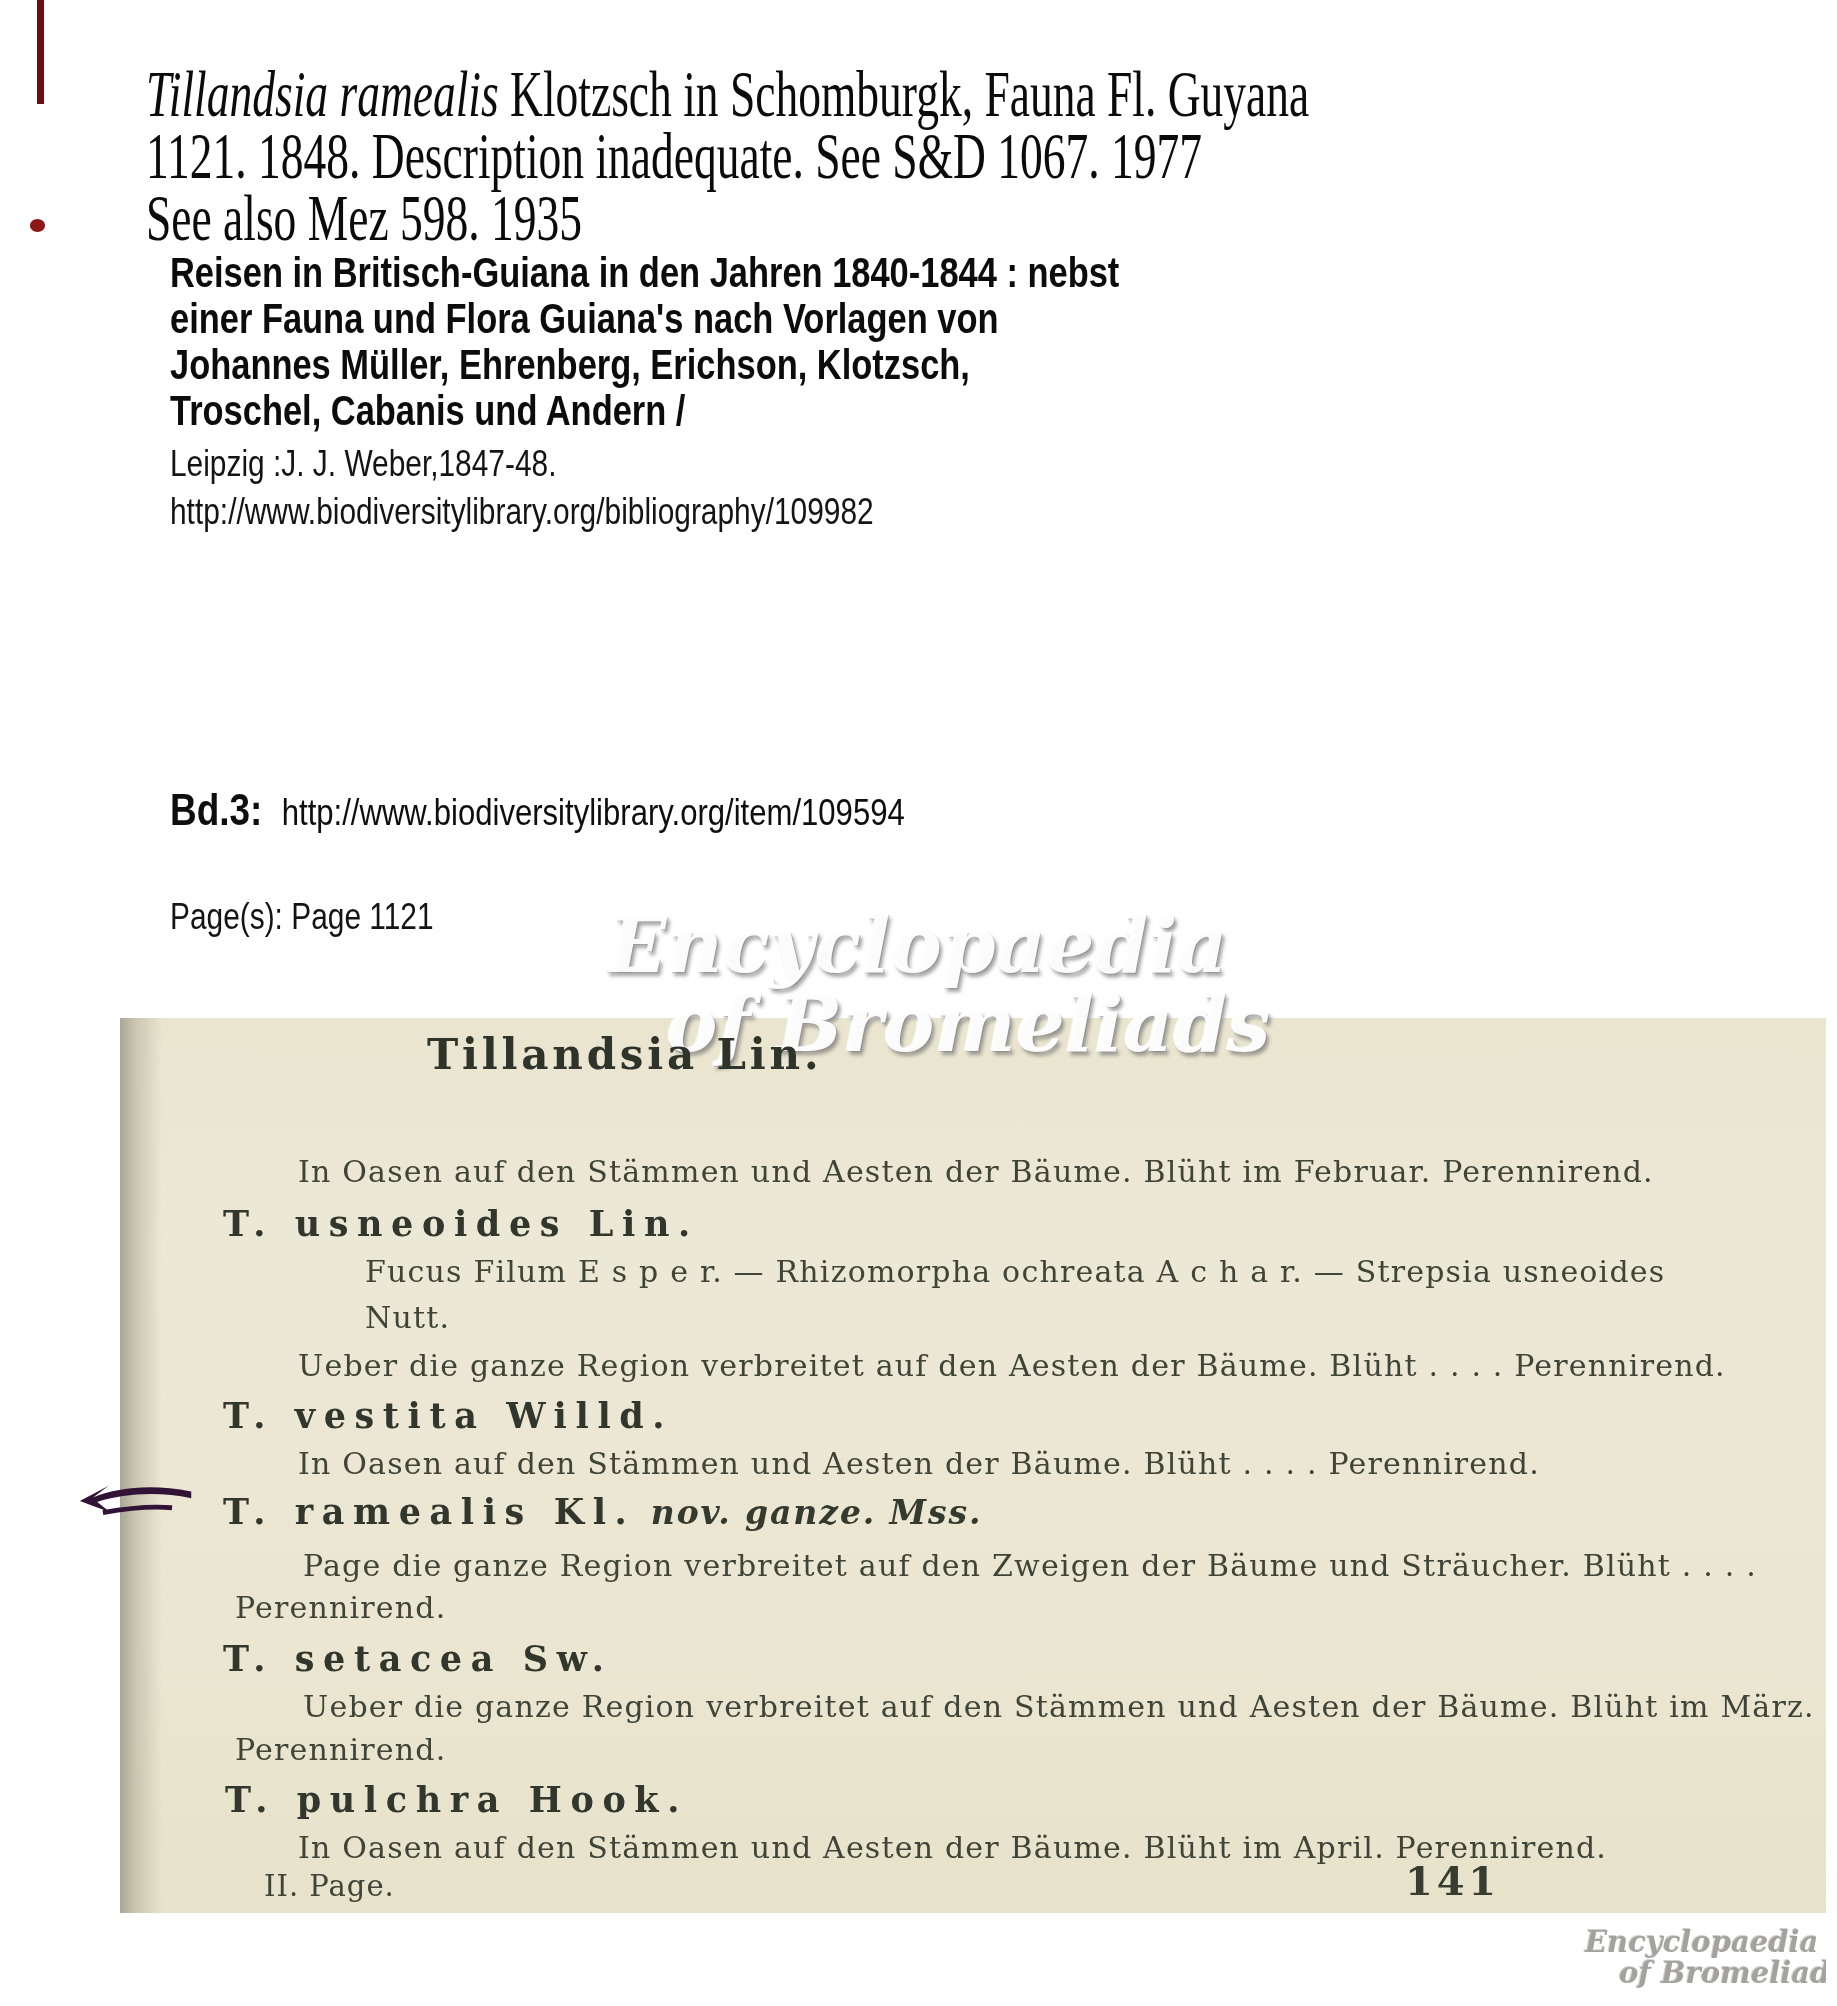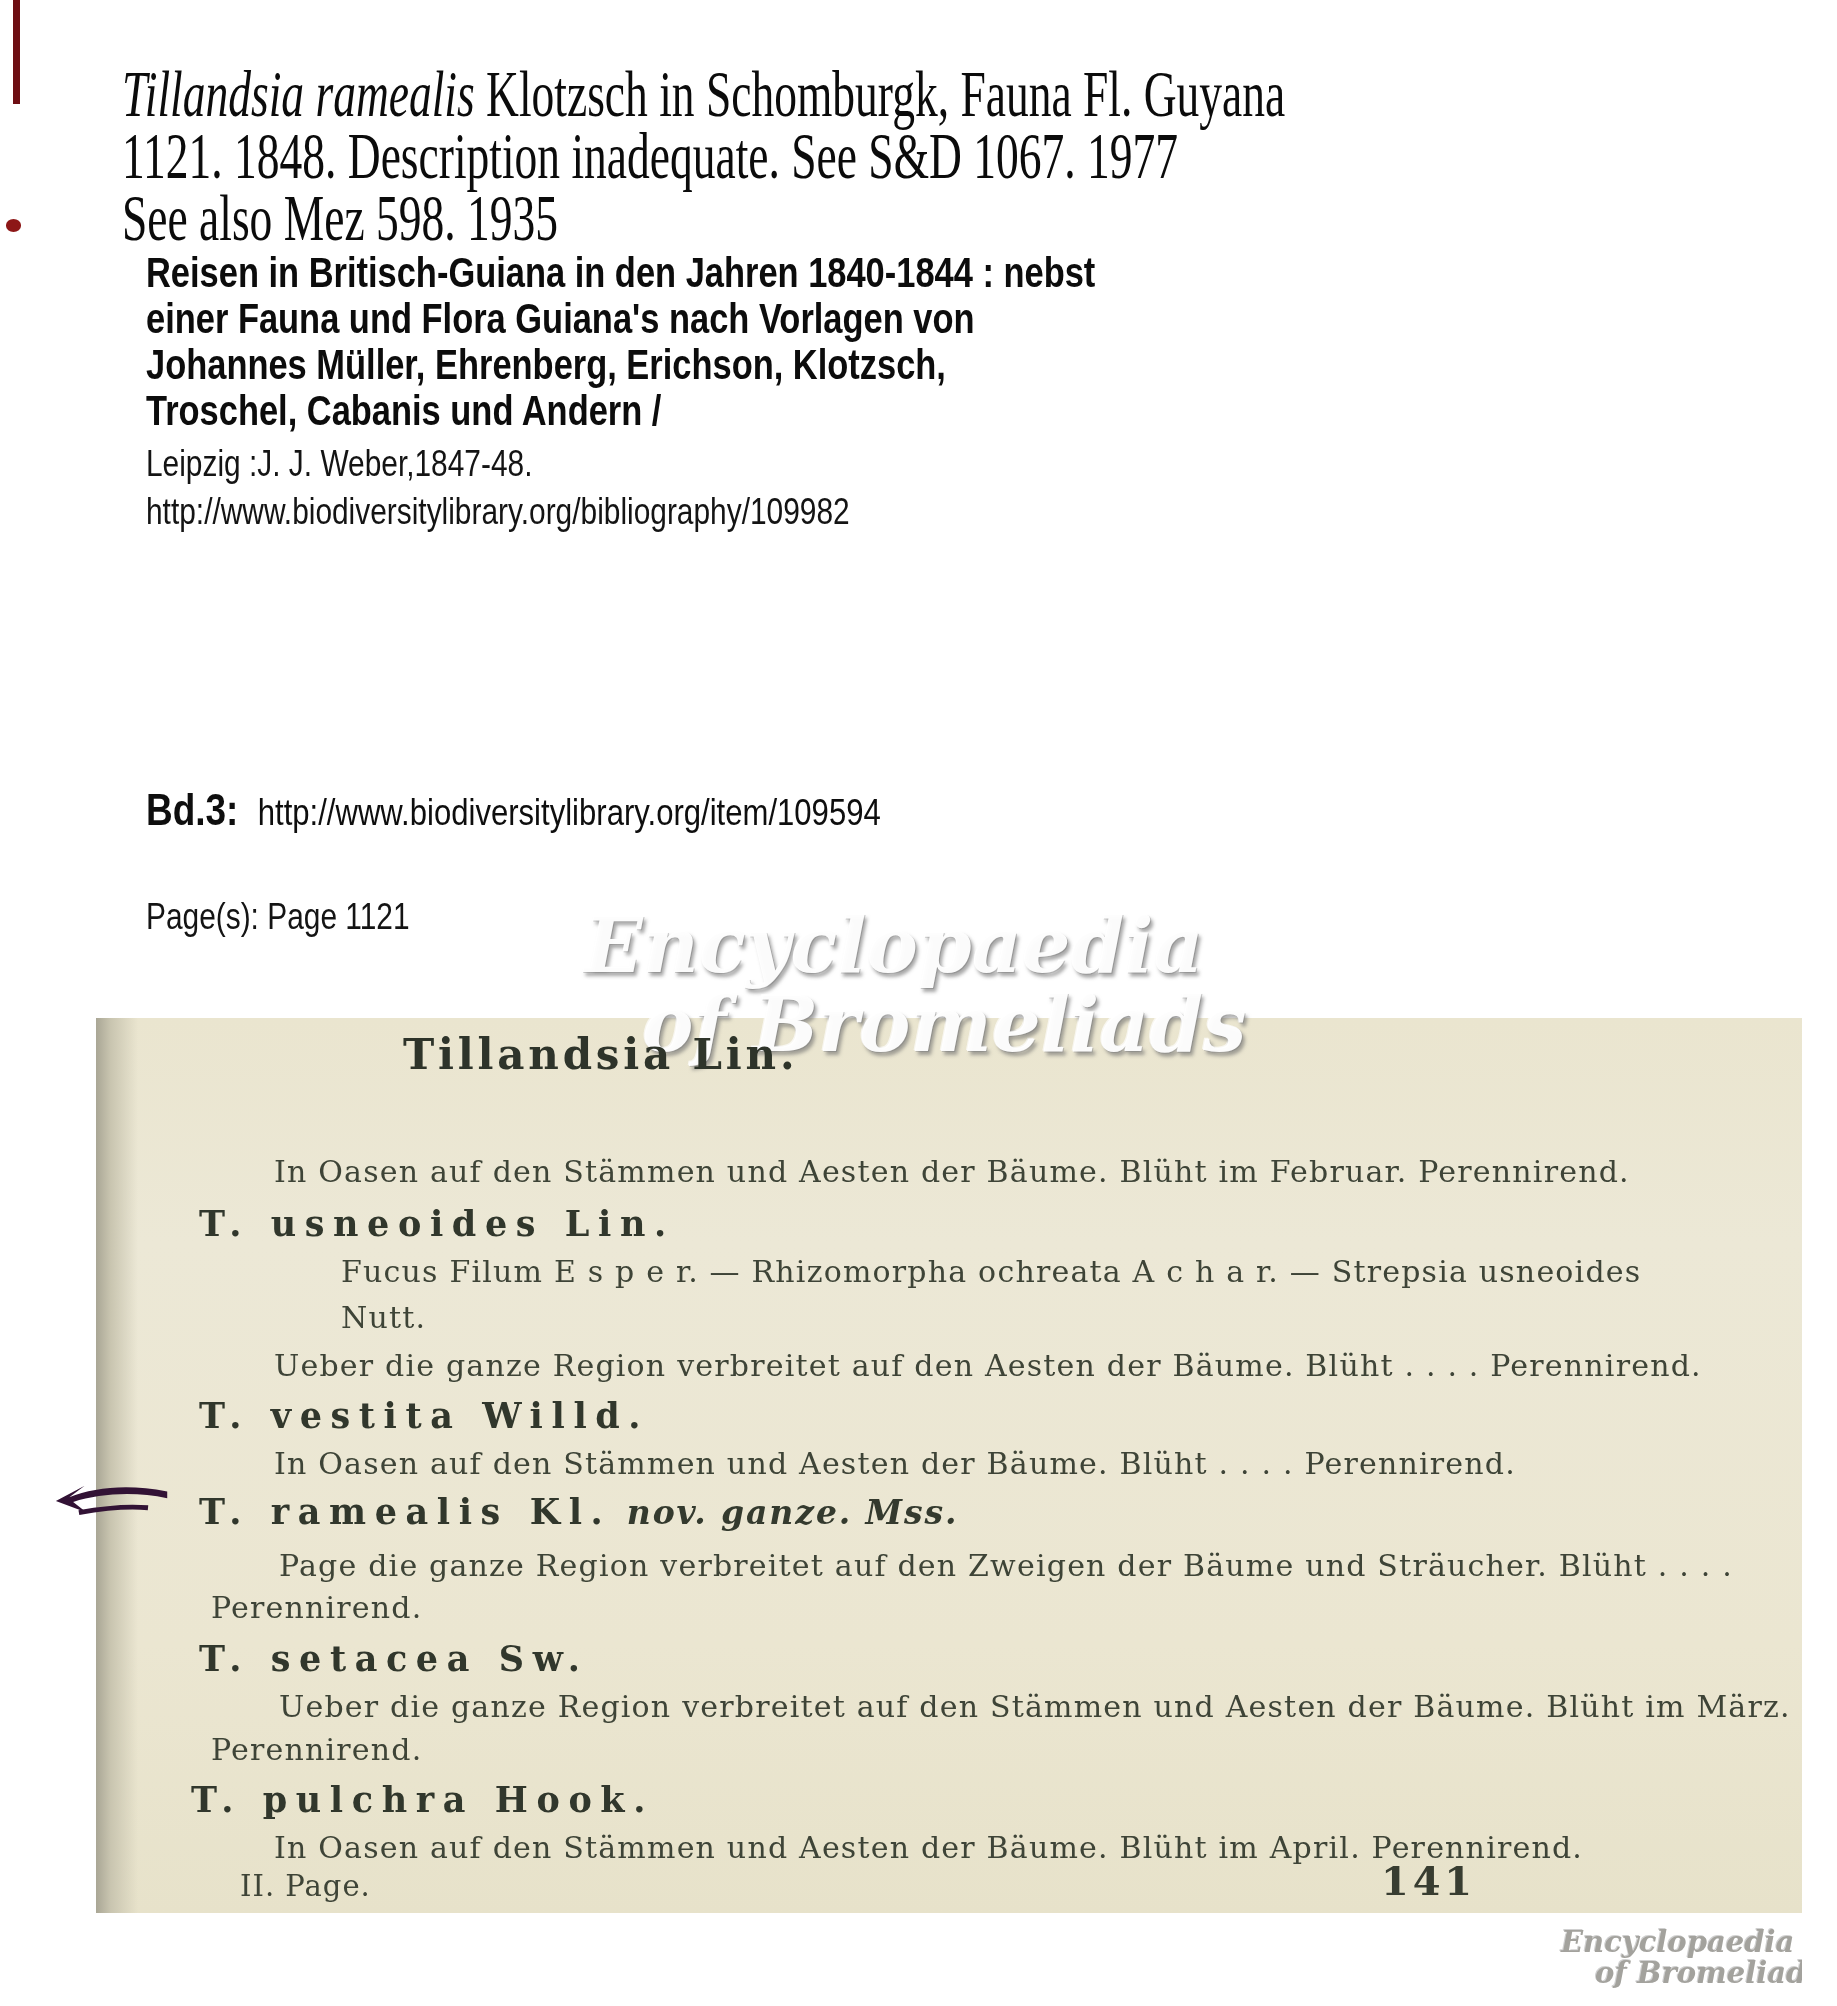--- a/index.html
+++ b/index.html
@@ -1,16 +1,16 @@
 <!DOCTYPE html>
 <html><head>
 <meta charset="utf-8">
 <style>
   html,body{margin:0;padding:0;background:#ffffff;}
-  #canvas{position:relative;width:1802px;height:2007px;background:#ffffff;overflow:hidden;}
+  #canvas{position:relative;width:1802px;height:2007px;background:#ffffff;overflow:hidden;margin-left:24px;}
   .abs{position:absolute;white-space:nowrap;line-height:1.05;}
 
   
   .serif-top{font-family:"Liberation Serif",serif;font-size:65px;color:#0b0b0b;
              transform:scaleX(0.70);transform-origin:0 0;}
   .serif-top .it{font-style:italic;}
 
   
   .sans-b{font-family:"Liberation Sans",sans-serif;font-weight:bold;font-size:42px;color:#0c0c0c;
           transform:scaleX(0.82);transform-origin:0 0;}
@@ -92,21 +92,21 @@
   </svg>
 
   <div class="abs" style="left:199px;top:1494px"><span class="scan-name">T. ramealis Kl.</span><span class="scan-note">nov. ganze. Mss.</span></div>
   <div class="abs scan-desc" style="left:279px;top:1550px">Page die ganze Region verbreitet auf den Zweigen der Bäume und Sträucher. Blüht . . . .</div>
   <div class="abs scan-desc" style="left:211px;top:1592px">Perennirend.</div>
 
   <div class="abs scan-name" style="left:199px;top:1641px">T. setacea Sw.</div>
   <div class="abs scan-desc" style="left:279px;top:1691px">Ueber die ganze Region verbreitet auf den Stämmen und Aesten der Bäume. Blüht im März.</div>
   <div class="abs scan-desc" style="left:211px;top:1734px">Perennirend.</div>
 
-  <div class="abs scan-name" style="left:191px;top:1782px">T. pulchra Hook.</div>
+  <div class="abs scan-name" style="left:201px;top:1782px">T. pulchra Hook.</div>
   <div class="abs scan-desc" style="left:274px;top:1832px">In Oasen auf den Stämmen und Aesten der Bäume. Blüht im April. Perennirend.</div>
 
   <div class="abs scan-footer" style="left:240px;top:1871px">II. Page.</div>
   <div class="abs scan-pagenum" style="left:1381px;top:1860px">141</div>
 
   <div class="abs wm-small" style="left:1561px;top:1927px">Encyclopaedia</div>
   <div class="abs wm-small" style="left:1595px;top:1958px">of Bromeliads</div>
 
 </div>
 

